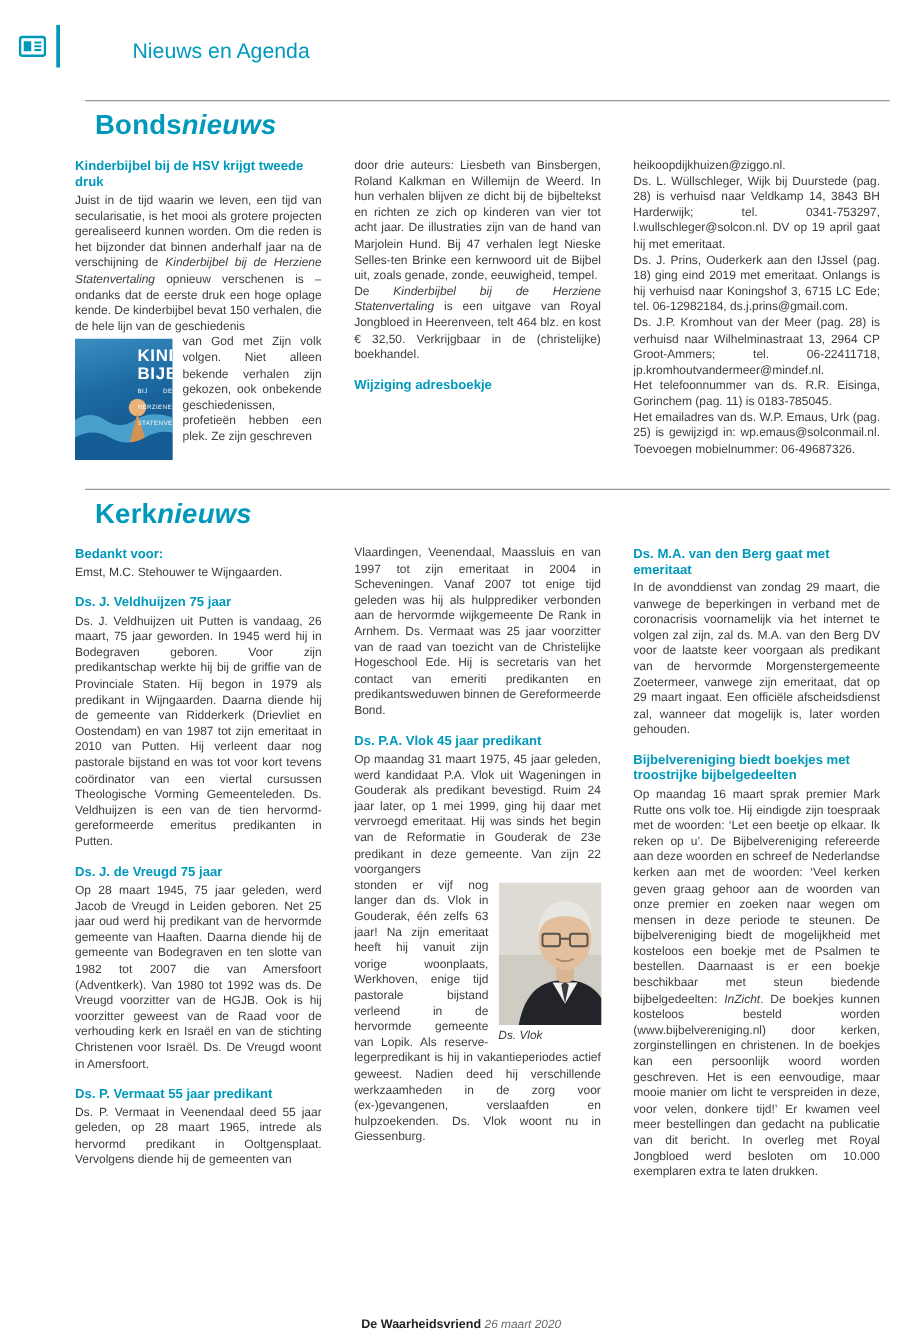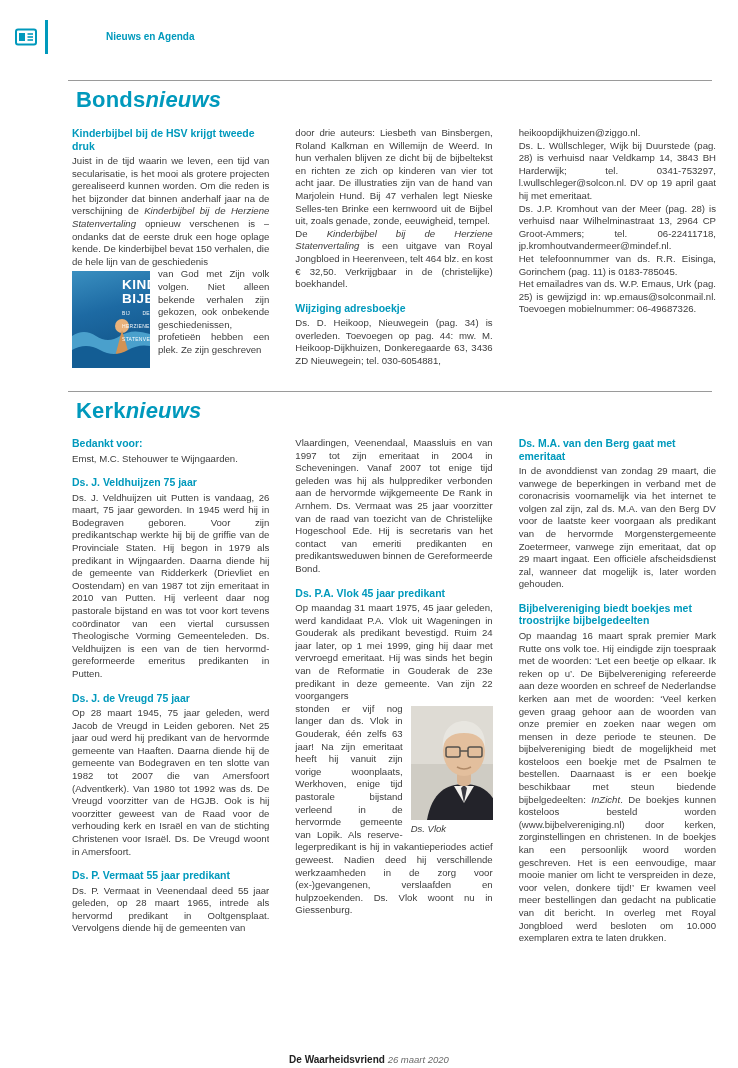--- a/index.html
+++ b/index.html
@@ -8,29 +8,29 @@
     font-family: "Liberation Sans", sans-serif;
     background: #ffffff;
     color: #3d3d3d;
     position: relative;
     overflow: hidden;
   }
 
   
   .header-icon { position: absolute; left: 15px; top: 28px; width: 22px; height: 18px; }
   .header-divider { position: absolute; left: 45px; top: 20px; width: 2.5px; height: 34px; background: #0099BC; }
-  .header-title { position: absolute; left: 66px; top: 31px; font-size: 10px; font-weight: bold; color: #0099BC; padding-left: 40px; }
+  .header-title { position: absolute; left: 66px; top: 31px; font-size: 17px; font-weight: normal; color: #0099BC; padding-left: 40px; }
 
   
   .section-rule { position: absolute; left: 68px; width: 644px; height: 1px; background: #9a9a9a; }
   .section-title { position: absolute; left: 76px; font-size: 22px; color: #0099BC; font-weight: bold; letter-spacing: .2px; }
   .section-title .it { font-style: italic; }
 
   
-  .columns { position: absolute; left: 72px; width: 644px; display: flex; gap: 26px; align-items: flex-start; }
+  .columns { position: absolute; left: 60px; width: 644px; display: flex; gap: 26px; align-items: flex-start; }
   .col { width: 204px; overflow: hidden; }
   .subhead { color: #0099BC; font-size: 10.5px; font-weight: bold; line-height: 12.5px; margin: 11px 0 3px; }
   .col .subhead:first-child { margin-top: 0; }
   .para {
     font-size: 9.6px; line-height: 12.6px; text-align: justify;
     hyphens: auto; -webkit-hyphens: auto; margin: 0; color: #3d3d3d;
   }
 
   
   .book-cover {
@@ -86,25 +86,25 @@
             </svg>
             <span class="bc-t1" style="display: block;">KINDER</span>
             <span class="bc-t2" style="display: block;">BIJBEL</span>
             <span class="bc-sub" style="display: block;">BIJ DE HERZIENE STATENVERTALING</span>
           </span>van God met Zijn volk volgen. Niet alleen bekende verhalen zijn gekozen, ook onbekende geschiedenissen, profetieën hebben een plek. Ze zijn geschreven</p>
       </div>
     <div class="col">
         <p class="para">door drie auteurs: Liesbeth van Binsbergen, Roland Kalkman en Willemijn de Weerd. In hun verhalen blijven ze dicht bij de bijbeltekst en richten ze zich op kinderen van vier tot acht jaar. De illustraties zijn van de hand van Marjolein Hund. Bij 47 verhalen legt Nieske Selles-ten Brinke een kernwoord uit de Bijbel uit, zoals genade, zonde, eeuwigheid, tempel.</p>
         <p class="para">De <i>Kinderbijbel bij de Herziene Statenvertaling</i> is een uitgave van Royal Jongbloed in Heerenveen, telt 464 blz. en kost € 32,50. Verkrijgbaar in de (christelijke) boekhandel.</p>
         <h3 class="subhead">Wijziging adresboekje</h3>
-        <p class="para">Ds. D. Heikoop, Nieuwegein (pag. 34) is overleden. Toevoegen op pag. 44: mw. M. Heikoop-Dijkhuizen, Donkeregaarde 63, 3436 ZD Nieuwegein; tel. 030-6054881,</p>
       </div>
     <div class="col">
         <p class="para">heikoopdijkhuizen@ziggo.nl.</p>
         <p class="para">Ds. L. Wüllschleger, Wijk bij Duurstede (pag. 28) is verhuisd naar Veldkamp 14, 3843 BH Harderwijk; tel. 0341-753297, l.wullschleger@solcon.nl. DV op 19 april gaat hij met emeritaat.</p>
+        <p class="para">Ds. J. Prins, Ouderkerk aan den IJssel (pag. 18) ging eind 2019 met emeritaat. Onlangs is hij verhuisd naar Koningshof 3, 6715 LC Ede; tel. 06-12982184, ds.j.prins@gmail.com.</p>
         <p class="para">Ds. J.P. Kromhout van der Meer (pag. 28) is verhuisd naar Wilhelminastraat 13, 2964 CP Groot-Ammers; tel. 06-22411718, jp.kromhoutvandermeer@mindef.nl.</p>
         <p class="para">Het telefoonnummer van ds. R.R. Eisinga, Gorinchem (pag. 11) is 0183-785045.</p>
         <p class="para">Het emailadres van ds. W.P. Emaus, Urk (pag. 25) is gewijzigd in: wp.emaus@solconmail.nl. Toevoegen mobielnummer: 06-49687326.</p>
       </div>
   </div>
 
   <div class="section-rule" style="top:391px"></div>
   <h2 class="section-title" style="top:398px"><span>Kerk</span><span class="it">nieuws</span></h2>
   <div class="columns" style="top:437px;height:588px">
     <div class="col">

